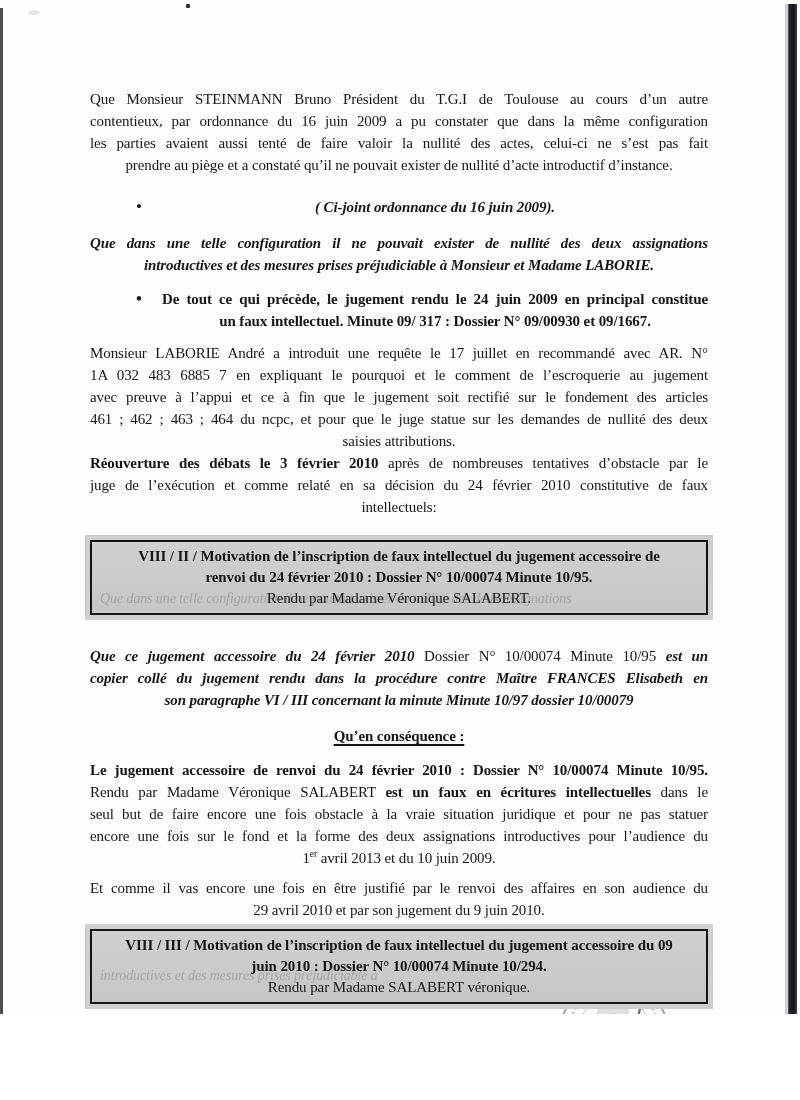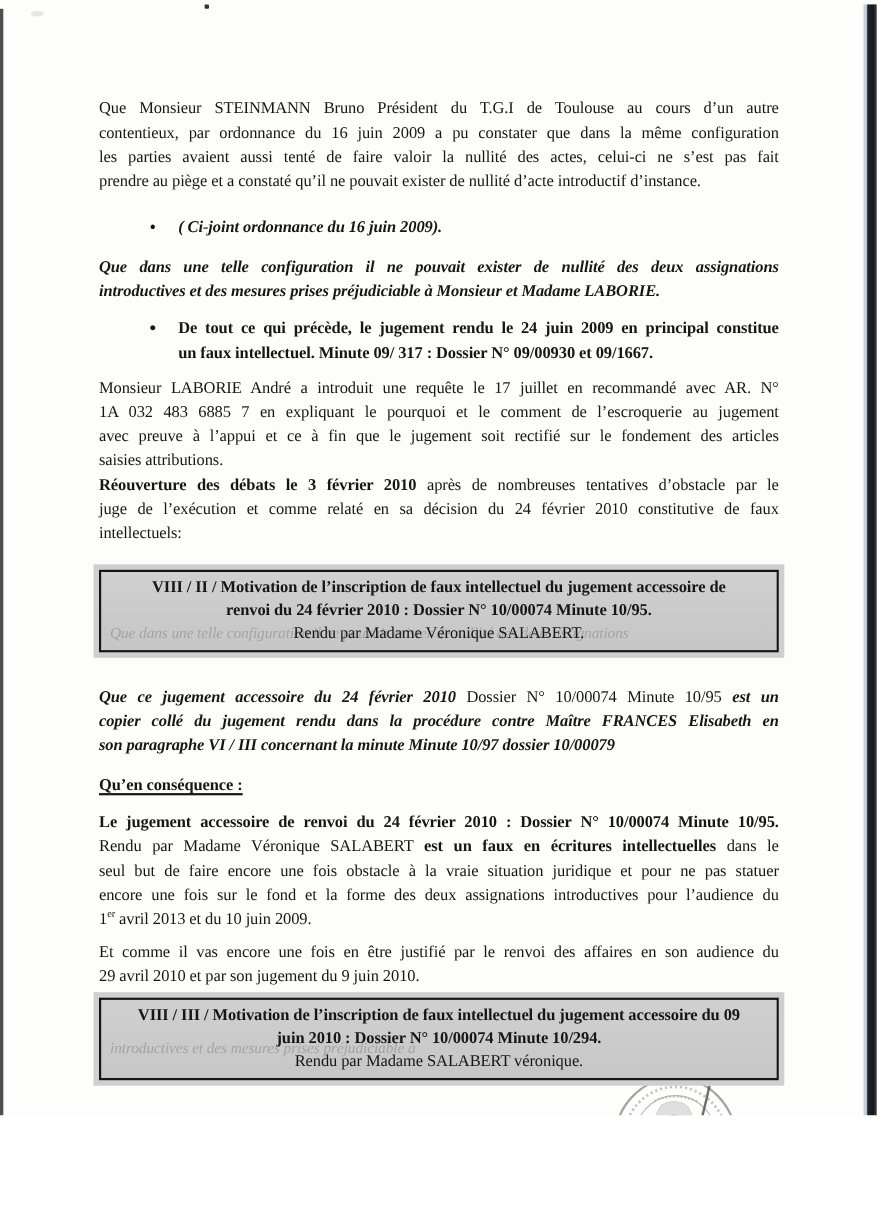--- a/index.html
+++ b/index.html
@@ -11,21 +11,21 @@
   .edge-right{position:absolute;left:785px;top:4px;width:12px;height:1092px;
       background:linear-gradient(to right,#c9cfdb 0%,#c9cfdb 22%,#23262b 32%,#15161a 72%,#3a3d44 100%);}
   .edge-bottom{position:absolute;left:0;top:1092px;width:800px;height:8px;background:#141416;}
   .speck{position:absolute;}
   .s1{left:186px;top:4px;width:4px;height:4px;background:#333;border-radius:1px;}
   .s2{left:28px;top:10px;width:12px;height:5px;background:#e6e6e6;border-radius:50%;}
 
   
   .content{position:absolute;left:90px;top:88px;width:618px;font-size:15px;line-height:22px;
            letter-spacing:-0.1px;}
-  .line{display:block;min-height:22px;text-align:left;}
+  .line{display:block;min-height:22px;text-align:center;}
   .just{text-align:justify;text-align-last:justify;}
   .para.bi{font-style:italic;font-weight:bold;}
   .sg-b{font-weight:bold;}
   .sg-bn{font-weight:normal;font-style:normal;}
   .sg-sup{vertical-align:super;font-size:9.5px;line-height:0;}
 
   .mb6{margin-bottom:0;}.mb8{margin-bottom:8px;}.mb10{margin-bottom:10px;}
   .mb12{margin-bottom:12px;}.mb14{margin-bottom:14px;}
   .mb20{margin-bottom:20px;}.mb22{margin-bottom:22px;}.mb30{margin-bottom:30px;}
 
@@ -96,20 +96,21 @@
       <div class="btxt">
           <div class="line just"><span>De tout ce qui précède, le jugement rendu le 24 juin 2009 en principal constitue</span></div>
           <div class="line"><span>un faux intellectuel. Minute 09/ 317 : Dossier N° 09/00930 et 09/1667.</span></div>
         </div>
     </div>
 
     <div class="para mb6">
         <div class="line just"><span>Monsieur LABORIE André a introduit une requête le 17 juillet en recommandé avec AR. N°</span></div>
         <div class="line just"><span>1A 032 483 6885 7 en expliquant le pourquoi et le comment de l’escroquerie au jugement</span></div>
         <div class="line just"><span>avec preuve à l’appui et ce à fin que le jugement soit rectifié sur le fondement des articles</span></div>
+        <div class="line just"><span>461 ; 462 ; 463 ; 464 du ncpc, et pour que le juge statue sur les demandes de nullité des deux</span></div>
         <div class="line"><span>saisies attributions.</span></div>
       </div>
     <div class="para mb22">
         <div class="line just"><span class="sg-b">Réouverture des débats le 3 février 2010</span><span> après de nombreuses tentatives d’obstacle par le</span></div>
         <div class="line just"><span>juge de l’exécution et comme relaté en sa décision du 24 février 2010 constitutive de faux</span></div>
         <div class="line"><span>intellectuels:</span></div>
       </div>
 
     <div class="box mb30">
         <div class="ghost">Que dans une telle configuration il ne pouvait exister de nullité des deux assignations</div>

